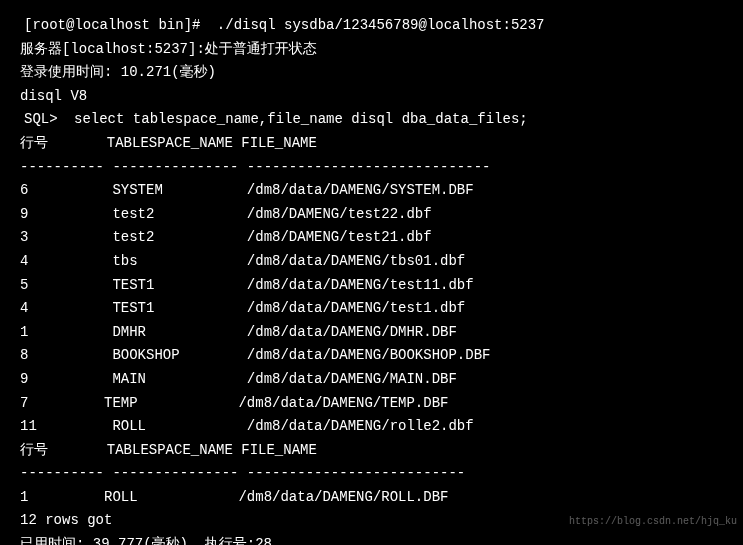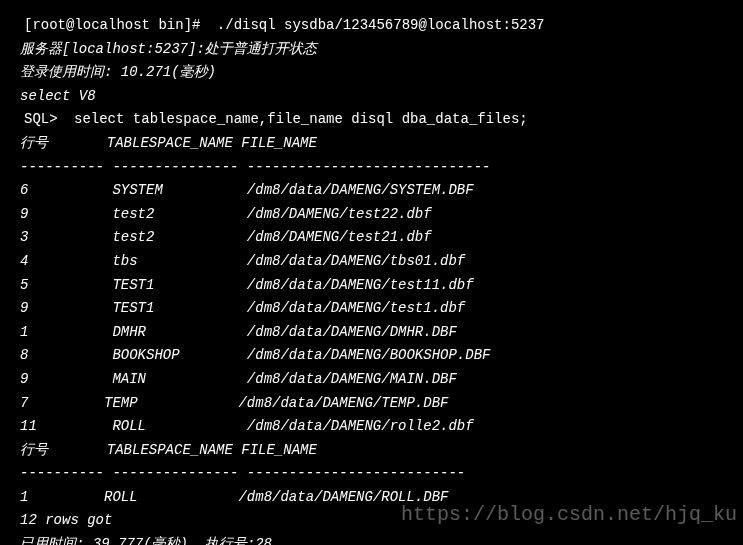--- a/index.html
+++ b/index.html
@@ -14,58 +14,57 @@
       font-size: 14px;
       line-height: 1.4;
       width: 743px;
       height: 545px;
       padding: 4px 8px;
       overflow: hidden;
       position: relative;
     }
     .line {
       white-space: pre;
-      font-style: italic;
     }
     .prompt-line {
       white-space: pre;
     }
     .cursor {
       display: inline-block;
       width: 9px;
       height: 16px;
       background: #fff;
       vertical-align: text-bottom;
     }
     .watermark {
       position: absolute;
       right: 10px;
       bottom: 20px;
       color: rgba(255,255,255,0.35);
-      font-size: 20px;
+      font-size: 10px;
     }
   </style>
 </head>
 <body>
 
 <div class="prompt-line"><span>[root@localhost bin]# </span><span>./disql sysdba/123456789@localhost:5237</span></div>
 <div class="line"></div>
 <div class="line">服务器[localhost:5237]:处于普通打开状态</div>
 <div class="line">登录使用时间: 10.271(毫秒)</div>
-<div class="line">select V8</div>
+<div class="line">disql V8</div>
 <div class="prompt-line"><span>SQL&gt; </span><span>select tablespace_name,file_name disql dba_data_files;</span></div>
 <div class="line"></div>
 <div class="line">行号       TABLESPACE_NAME FILE_NAME</div>
 <div class="line">---------- --------------- -----------------------------</div>
 <div class="line">6          SYSTEM          /dm8/data/DAMENG/SYSTEM.DBF</div>
 <div class="line">9          test2           /dm8/DAMENG/test22.dbf</div>
 <div class="line">3          test2           /dm8/DAMENG/test21.dbf</div>
 <div class="line">4          tbs             /dm8/data/DAMENG/tbs01.dbf</div>
 <div class="line">5          TEST1           /dm8/data/DAMENG/test11.dbf</div>
-<div class="line">9          TEST1           /dm8/data/DAMENG/test1.dbf</div>
+<div class="line">4          TEST1           /dm8/data/DAMENG/test1.dbf</div>
 <div class="line">1          DMHR            /dm8/data/DAMENG/DMHR.DBF</div>
 <div class="line">8          BOOKSHOP        /dm8/data/DAMENG/BOOKSHOP.DBF</div>
 <div class="line">9          MAIN            /dm8/data/DAMENG/MAIN.DBF</div>
 <div class="line">7         TEMP            /dm8/data/DAMENG/TEMP.DBF</div>
 <div class="line">11         ROLL            /dm8/data/DAMENG/rolle2.dbf</div>
 <div class="line"></div>
 <div class="line">行号       TABLESPACE_NAME FILE_NAME</div>
 <div class="line">---------- --------------- --------------------------</div>
 <div class="line">1         ROLL            /dm8/data/DAMENG/ROLL.DBF</div>
 <div class="line"></div>

